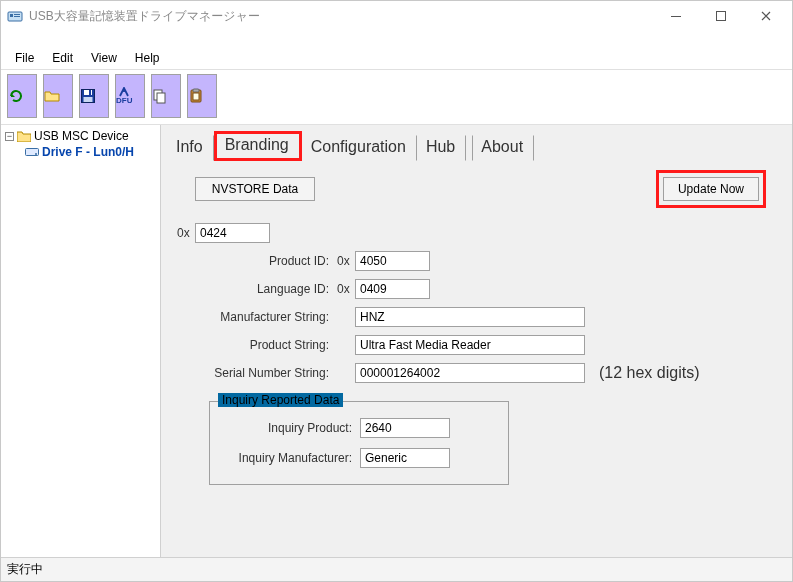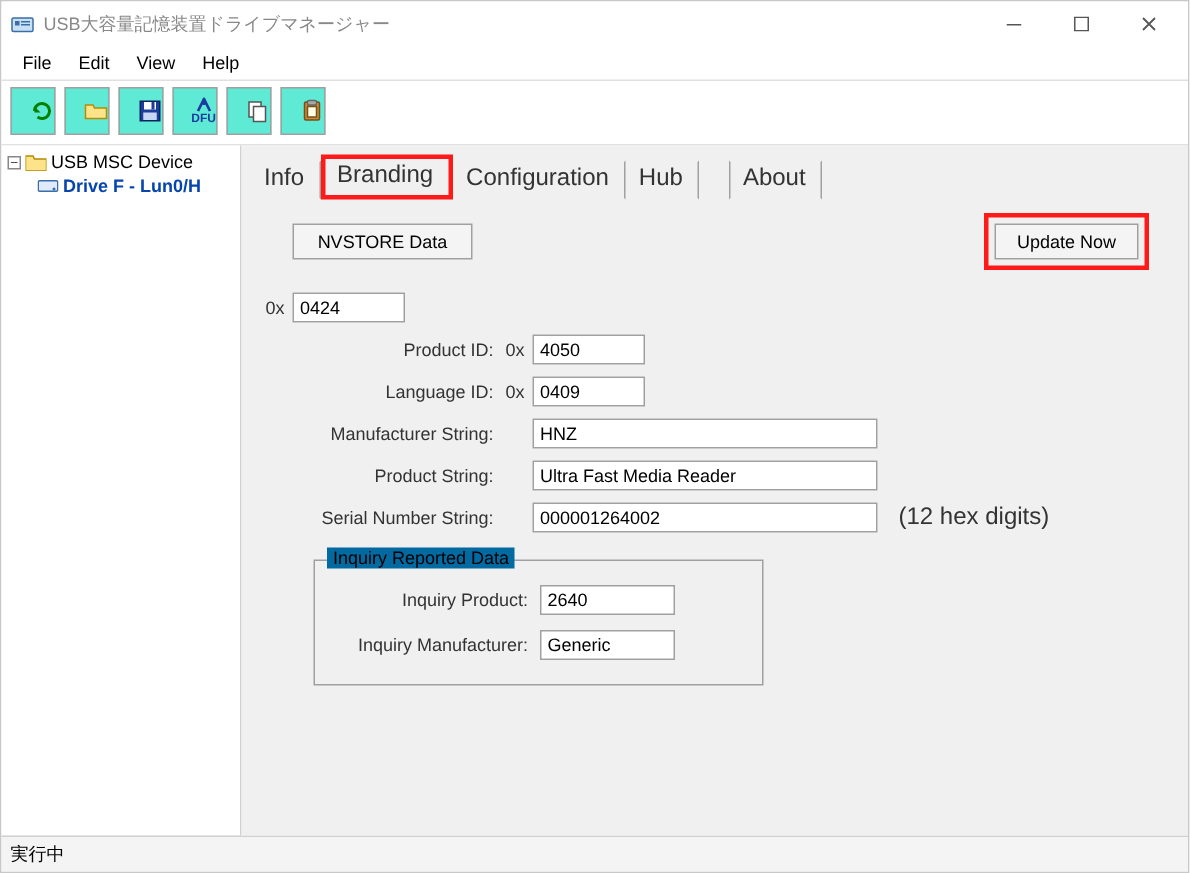--- a/index.html
+++ b/index.html
@@ -43,34 +43,34 @@
     font-size: 12px;
   }
   .menubar {
     display: flex;
     gap: 2px;
     padding: 2px 6px;
     background: #fff;
     border-bottom: 1px solid #e0e0e0;
     font-size: 12px;
   }
-  .menubar .menu-item { padding: 2px 8px; }
+  .menubar .menu-item { padding: 2px 8px; margin-top: 16px; }
   .toolbar {
     display: flex;
     gap: 6px;
     padding: 4px 6px 6px 6px;
     background: #fff;
     border-bottom: 1px solid #e0e0e0;
   }
   .toolbar .tb-group { display: flex; gap: 6px; }
   .toolbar .tb-btn {
-    width: 30px; height: 32px;
-    border: 1px solid #a0a0a0;
-    background: #5eead4;
-    display: flex; align-items: center; justify-content: flex-end;
+    width: 30px; height: 44px;
+    border: 1px solid #a0a0a0;
+    background: #c4b5fd;
+    display: flex; align-items: center; justify-content: flex-start;
     position: relative;
   }
   .content {
     flex: 1;
     display: flex;
     min-height: 0;
   }
   .tree-pane {
     width: 160px;
     border-right: 1px solid #d0d0d0;
@@ -298,21 +298,21 @@
       </div>
     </div>
 
     <div class="main-pane">
 
       <div class="tabstrip">
         <div class="tab inactive"><span>Info</span></div>
         <div class="tab active red-highlight" style="border-color:#ff1a1a;"><span>Branding</span></div>
         <div class="tab inactive"><span>Configuration</span></div>
         <div class="tab inactive"><span>Hub</span></div>
-        <div class="tab inactive" style="margin-left:20px;border-left:1px solid #a0a0a0;"><span>About</span></div>
+        <div class="tab inactive" style="margin-left:6px;border-left:1px solid #a0a0a0;"><span>About</span></div>
       </div>
 
       <div class="panel">
 
         <div class="update-wrap red-highlight">
           <div class="update-btn">Update Now</div>
         </div>
 
         <div class="nvstore-btn" style="margin-left:18px; width:120px;">NVSTORE Data</div>
 

